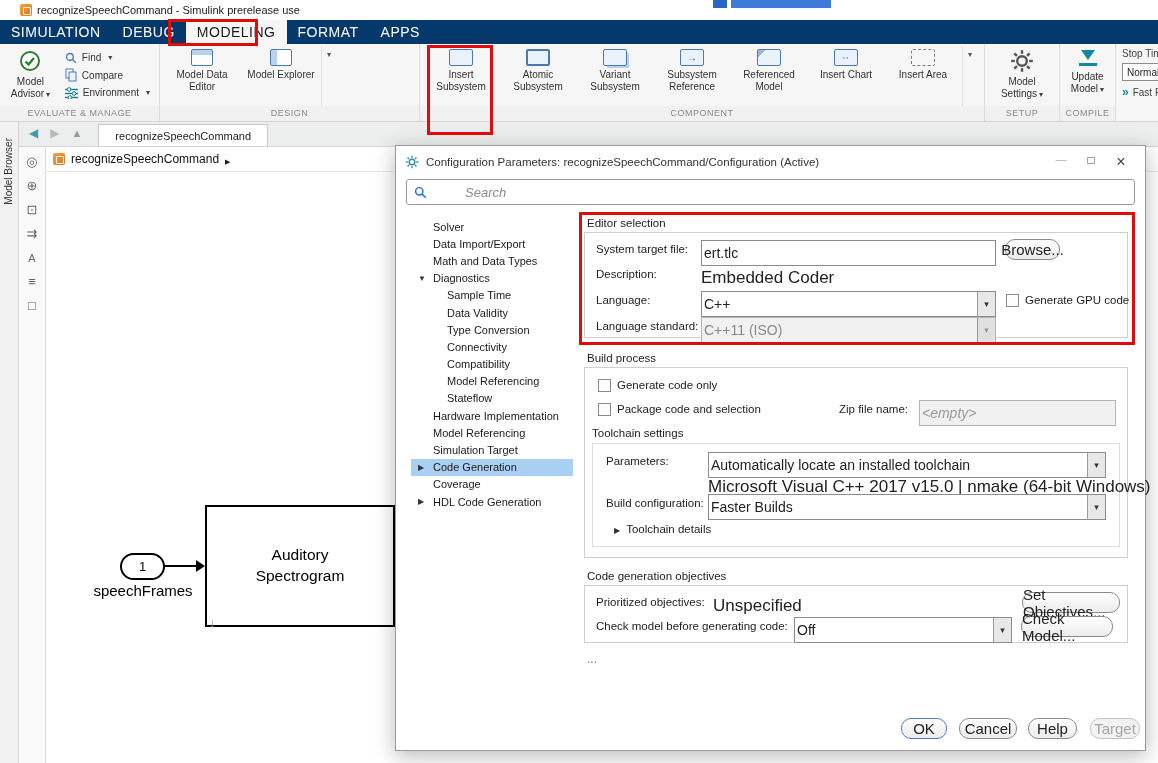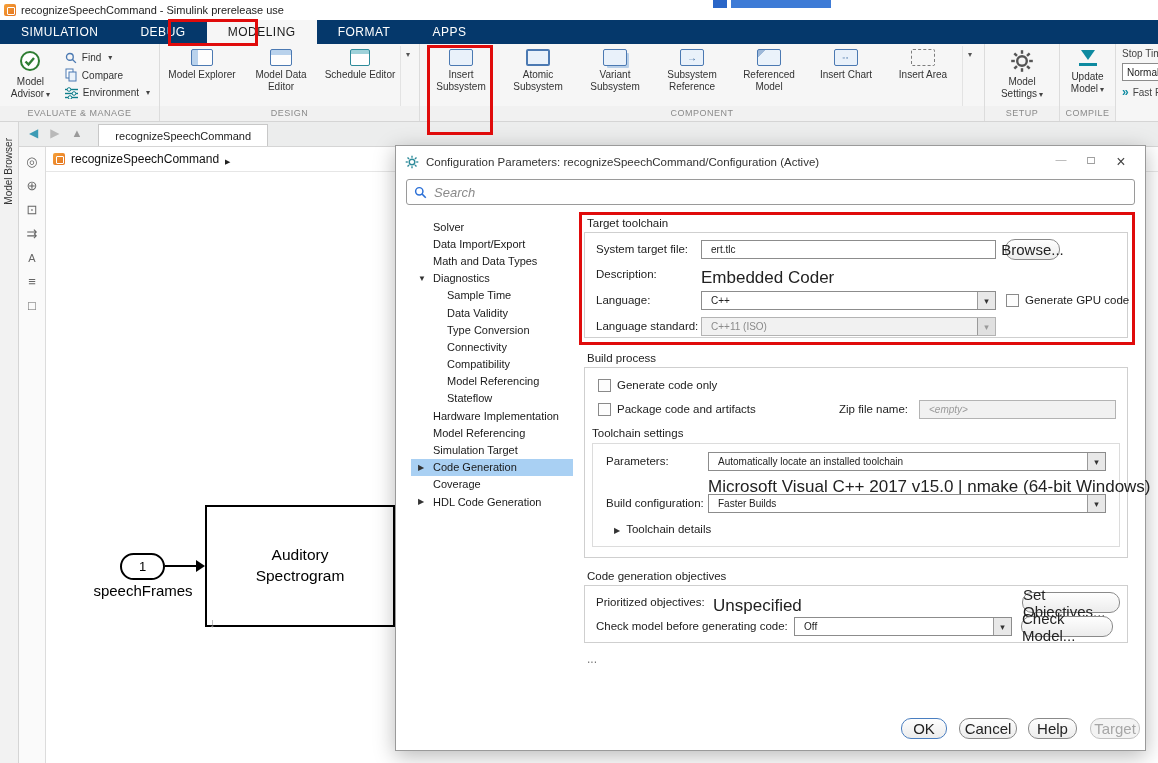--- a/index.html
+++ b/index.html
@@ -2,31 +2,31 @@
 <html><head>
 <meta charset="utf-8">
 <style>
   * { margin:0; padding:0; box-sizing:border-box; }
   html,body { width:1158px; height:763px; overflow:hidden; background:#fff;
               font-family:"Liberation Sans", sans-serif; }
   .window { position:relative; width:1158px; height:763px; background:#fff; }
 
   
   .titlebar { position:absolute; left:0; top:0; right:12px; height:20px; background:#fff;
-              display:flex; align-items:center; gap:5px; padding-left:4px; font-size:11px; color:#222; }
+              display:flex; align-items:center; gap:5px; padding-left:20px; font-size:11px; color:#222; }
   .sl-file-icon { width:12px; height:12px; border-radius:2px; background:linear-gradient(135deg,#f7a23a,#e2711d);
                   display:inline-block; position:relative; flex:0 0 auto; }
   .sl-file-icon::after { content:""; position:absolute; left:3px; top:3px; width:6px; height:6px;
                          border:1.2px solid #fff; border-radius:1px; }
   .titlebar-artifact-a { position:absolute; left:713px; top:0; width:14px; height:8px; background:#2a66c8; }
   .titlebar-artifact-b { position:absolute; left:731px; top:0; width:100px; height:8px; background:#3e7bd6; }
 
   
   .tabs { position:absolute; left:0; top:20px; right:0; height:24px; background:#05386b; display:flex; }
-  .tab { color:#fff; font-size:12px; letter-spacing:.5px; padding:0 21px; display:flex; align-items:center; }
+  .tab { color:#fff; font-size:14px; letter-spacing:.5px; padding:0 11px; display:flex; align-items:center; }
   .tab.active { background:#f6f6f6; color:#1a1a1a; }
 
   
   .toolbar { position:absolute; left:0; top:44px; right:0; height:78px; background:#f6f6f6;
              border-bottom:1px solid #d5d5d5; display:flex; overflow:hidden; }
   .tgroup { display:flex; flex-direction:column; border-right:1px solid #dcdcdc; flex:0 0 auto; }
   .tgroup-buttons { flex:1; display:flex; padding:2px 3px 0 3px; gap:1px; }
   .tgroup-label { height:15px; font-size:9px; color:#8a8a8a; letter-spacing:.5px; text-align:center;
                   background:#f1f1f1; line-height:15px; white-space:nowrap; overflow:hidden; }
   .bigbtn { display:flex; flex-direction:column; align-items:center; padding-top:3px; gap:3px;
@@ -121,34 +121,34 @@
             border:1px solid #9a9a9a; box-shadow:0 5px 20px rgba(0,0,0,.28); z-index:40; font-size:11.5px; color:#222; }
   .dlg-title { position:absolute; left:0; top:0; right:0; height:30px; display:flex; align-items:center;
                gap:7px; padding:16px 9px; font-size:11.5px; color:#333; }
   .dlg-controls { margin-left:auto; display:flex; }
   .wbtn { width:30px; text-align:center; color:#444; }
   .win-min::after { content:"—"; color:#aaa; font-size:11px; }
   .win-max::after { content:"□"; font-size:12px; }
   .win-close::after { content:"×"; font-size:16px; }
   .dlg-search { position:absolute; left:10px; top:33px; right:10px; height:26px; border:1px solid #9a9a9a;
                 border-radius:3px; display:flex; align-items:center; gap:7px; padding:0 7px; }
-  .search-ph { font-size:13px; font-style:italic; color:#8a8a8a; }
+  .search-ph { font-size:13px; font-style:italic; color:#8a8a8a;margin-left:31px; }
 
   .tree { position:absolute; left:15px; top:72px; width:162px; font-size:11px; color:#1a1a1a; }
   .titem { position:relative; height:17.2px; display:flex; align-items:center; padding-left:22px; white-space:nowrap; }
   .titem.lvl1 { padding-left:36px; }
   .titem .exp { position:absolute; left:7px; top:4px; font-size:8px; color:#333; }
   .titem.sel { background:#a9d0f3; }
 
   .panel-title { position:absolute; font-size:11.5px; color:#222; }
   .gbox { position:absolute; border:1px solid #cfcfcf; background:#fff; }
   .flabel { position:absolute; font-size:11.5px; color:#222; white-space:nowrap; }
   .fvalue { position:absolute; font-size:17px; color:#222; white-space:nowrap; }
-  .field { position:absolute; height:19px; border:1px solid #8c8c8c; background:#fff; display:flex;
-           align-items:center; padding:0 9px; font-size:10px; color:#222; overflow:hidden; white-space:nowrap; }
+  .field { position:absolute; height:26px; border:1px solid #8c8c8c; background:#fff; display:flex;
+           align-items:center; padding:0 2px; font-size:14px; color:#222; overflow:hidden; white-space:nowrap; }
   .field.disabled { background:#f1f1f1; color:#8a8a8a; border-color:#b3b3b3; }
   .field .ph { font-style:italic; color:#9a9a9a; }
   .combo { padding-right:20px; }
   .combo::after { content:"▾"; position:absolute; right:0; top:0; bottom:0; width:17px; background:#e8e8e8;
                   border-left:1px solid #9a9a9a; display:flex; align-items:center; justify-content:center;
                   font-size:9px; color:#333; }
   .combo.disabled::after { background:#e0e0e0; color:#999; }
   .cb { position:absolute; width:13px; height:13px; border:1px solid #8a8a8a; background:#fdfdfd; }
   .pbtn { position:absolute; height:21px; border:1px solid #8a8a8a; border-radius:10px;
           background:linear-gradient(#fefefe,#ececec); display:flex; align-items:center; justify-content:center;
@@ -218,30 +218,26 @@
             <span>Environment</span>
           </div>
         </div>
       </div>
       <div class="tgroup-label">EVALUATE &amp; MANAGE</div>
     </div>
 
     <div class="tgroup" style="width:260px">
       <div class="tgroup-buttons">
         <div class="bigbtn" style="width:78px">
+          <span class="icon-table"></span>
+          <span class="lbl">Model Data Editor</span>
+        </div>
+        <div class="bigbtn" style="width:78px">
           <span class="icon-window"></span>
           <span class="lbl">Model Explorer</span>
-        </div>
-        <div class="bigbtn" style="width:78px">
-          <span class="icon-table"></span>
-          <span class="lbl">Model Data Editor</span>
-        </div>
-        <div class="bigbtn" style="width:78px">
-          <span class="icon-cal"></span>
-          <span class="lbl">Schedule Editor</span>
         </div>
         <div class="gallery-arrow"></div>
       </div>
       <div class="tgroup-label">DESIGN</div>
     </div>
 
     <div class="tgroup" style="width:565px">
       <div class="tgroup-buttons">
         <div class="bigbtn" style="width:76px">
           <span class="icon-box"></span>
@@ -446,21 +442,21 @@
         </div>
       <div class="titem">
           <span>Coverage</span>
         </div>
       <div class="titem">
           <span class="exp">▶</span>
           <span>HDL Code Generation</span>
         </div>
     </div>
 
-    <div class="panel-title" style="left:191px;top:71px">Target toolchain</div>
+    <div class="panel-title" style="left:191px;top:71px">Editor selection</div>
     <div class="gbox" style="left:188px;top:86px;width:544px;height:106px"></div>
     <div class="flabel" style="left:200px;top:97px">System target file:</div>
     <div class="field" style="left:305px;top:94px;width:295px">
         <span>ert.tlc</span>
       </div>
     <div class="pbtn" style="left:609px;top:93px;width:55px">Browse...</div>
     <div class="flabel" style="left:200px;top:122px">Description:</div>
     <div class="fvalue" style="left:305px;top:122px">Embedded Coder</div>
     <div class="flabel" style="left:200px;top:148px">Language:</div>
     <div class="field combo" style="left:305px;top:145px;width:295px">
@@ -472,21 +468,21 @@
     <div class="field combo disabled" style="left:305px;top:171px;width:295px">
         <span>C++11 (ISO)</span>
       </div>
     <div class="redbox rb-target"></div>
 
     <div class="panel-title" style="left:191px;top:206px">Build process</div>
     <div class="gbox" style="left:188px;top:221px;width:544px;height:191px"></div>
     <span class="cb" style="left:202px;top:233px"></span>
     <div class="flabel" style="left:221px;top:233px">Generate code only</div>
     <span class="cb" style="left:202px;top:257px"></span>
-    <div class="flabel" style="left:221px;top:257px">Package code and artifacts</div>
+    <div class="flabel" style="left:221px;top:257px">Package code and selection</div>
     <div class="flabel" style="left:443px;top:257px">Zip file name:</div>
     <div class="field disabled" style="left:523px;top:254px;width:197px">
         <span class="ph">&lt;empty&gt;</span>
       </div>
     <div class="flabel" style="left:196px;top:281px">Toolchain settings</div>
     <div class="gbox" style="left:196px;top:297px;width:528px;height:104px;border-color:#dcdcdc"></div>
     <div class="flabel" style="left:210px;top:309px">Parameters:</div>
     <div class="field combo" style="left:312px;top:306px;width:398px">
         <span>Automatically locate an installed toolchain</span>
       </div>

